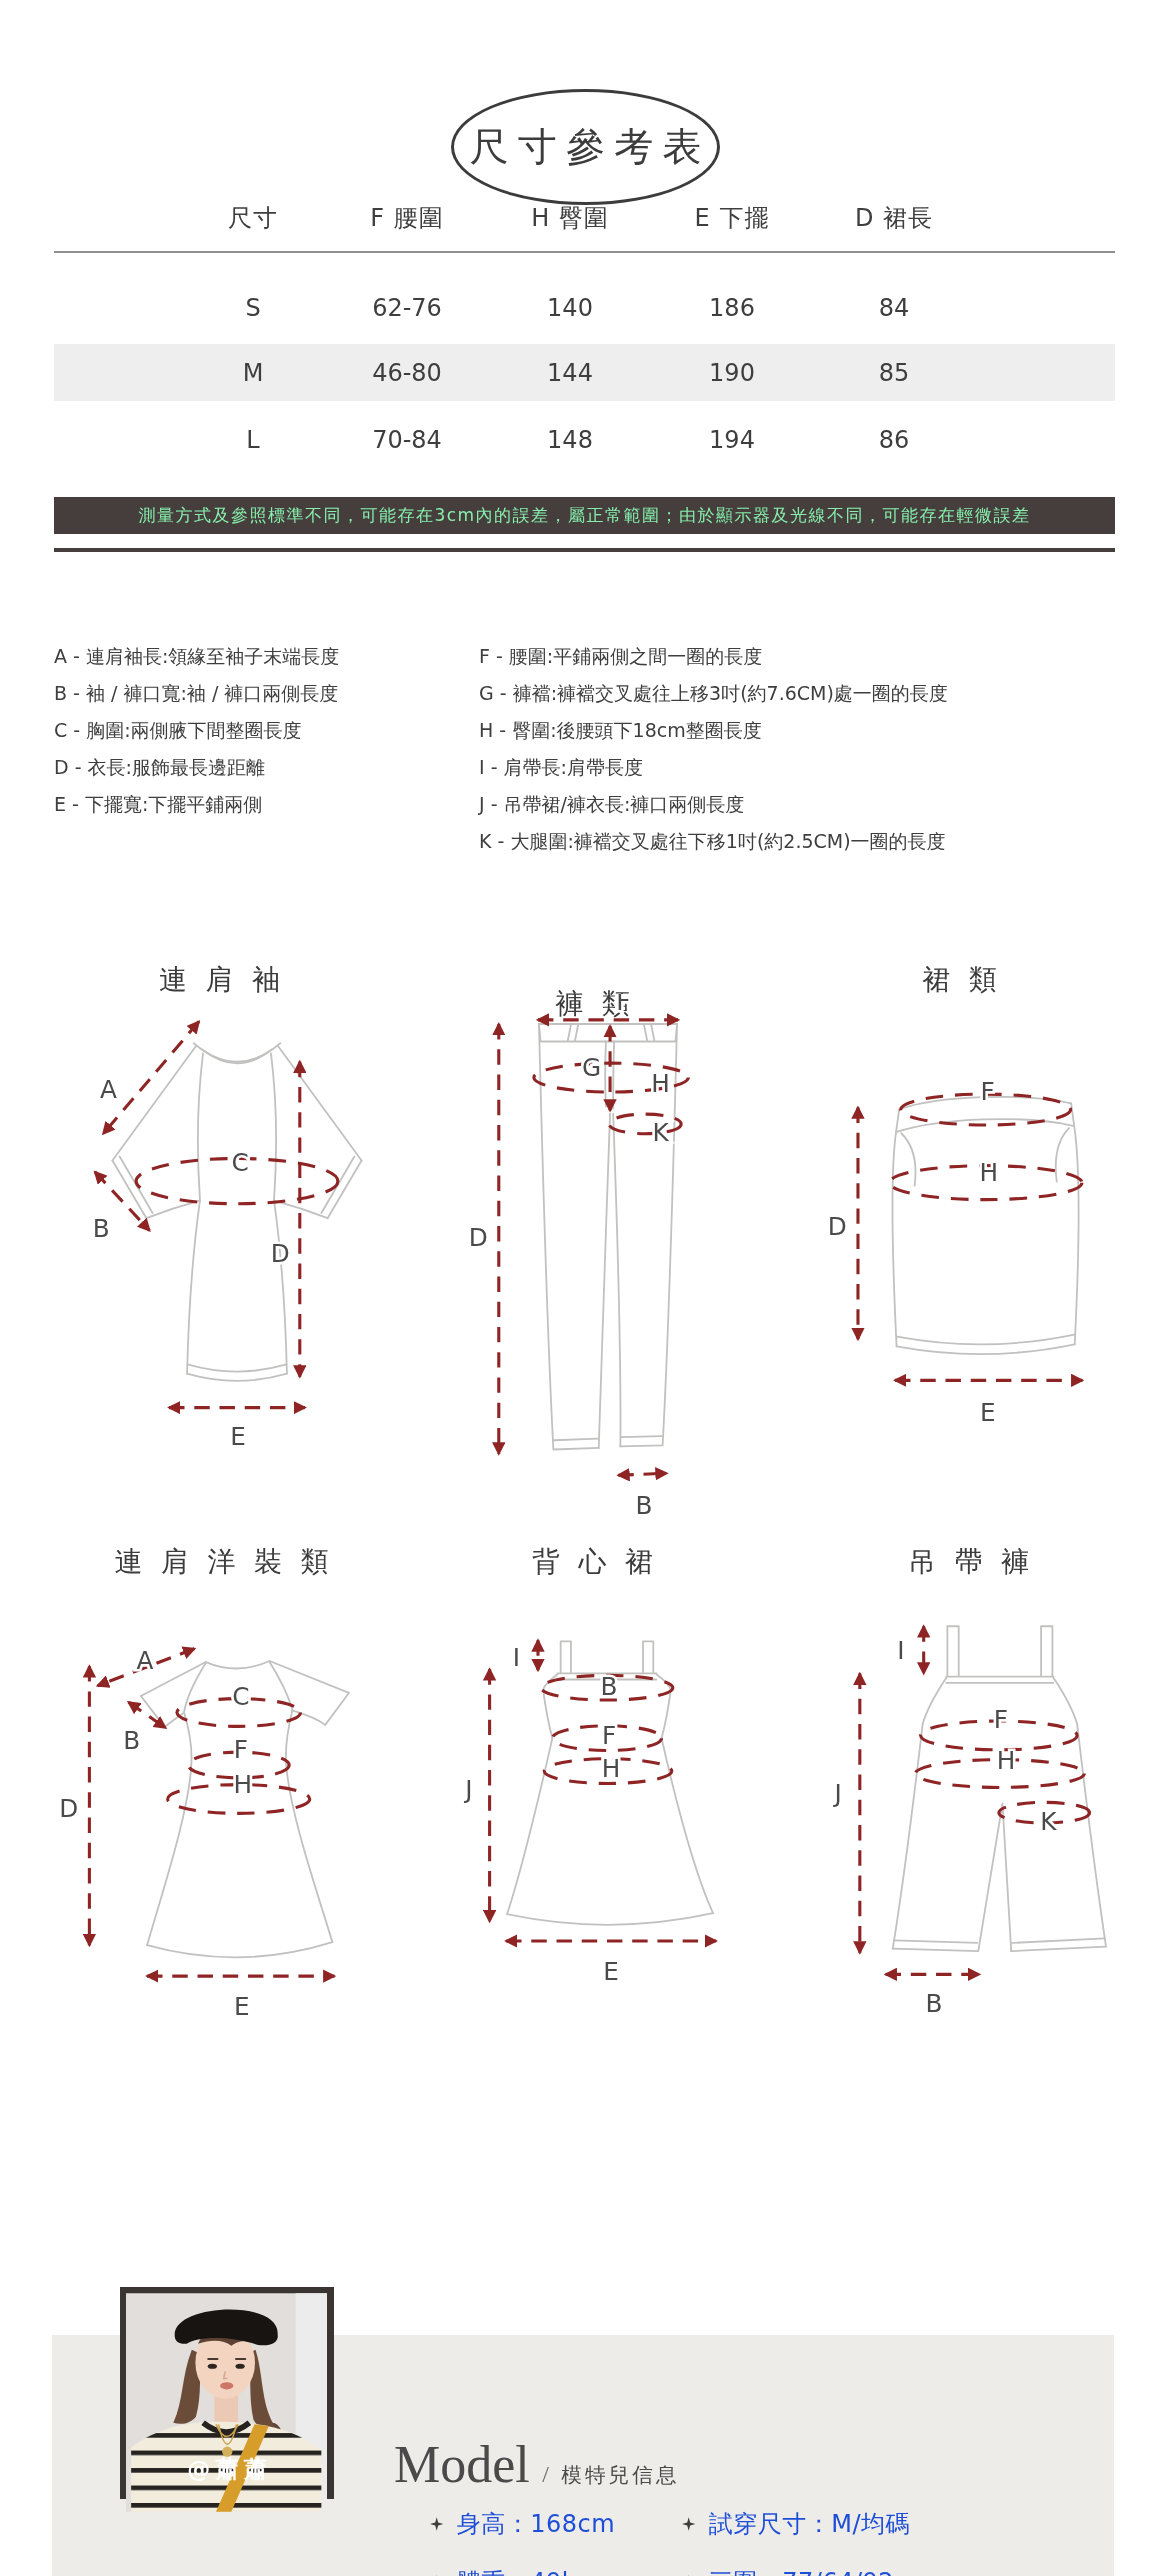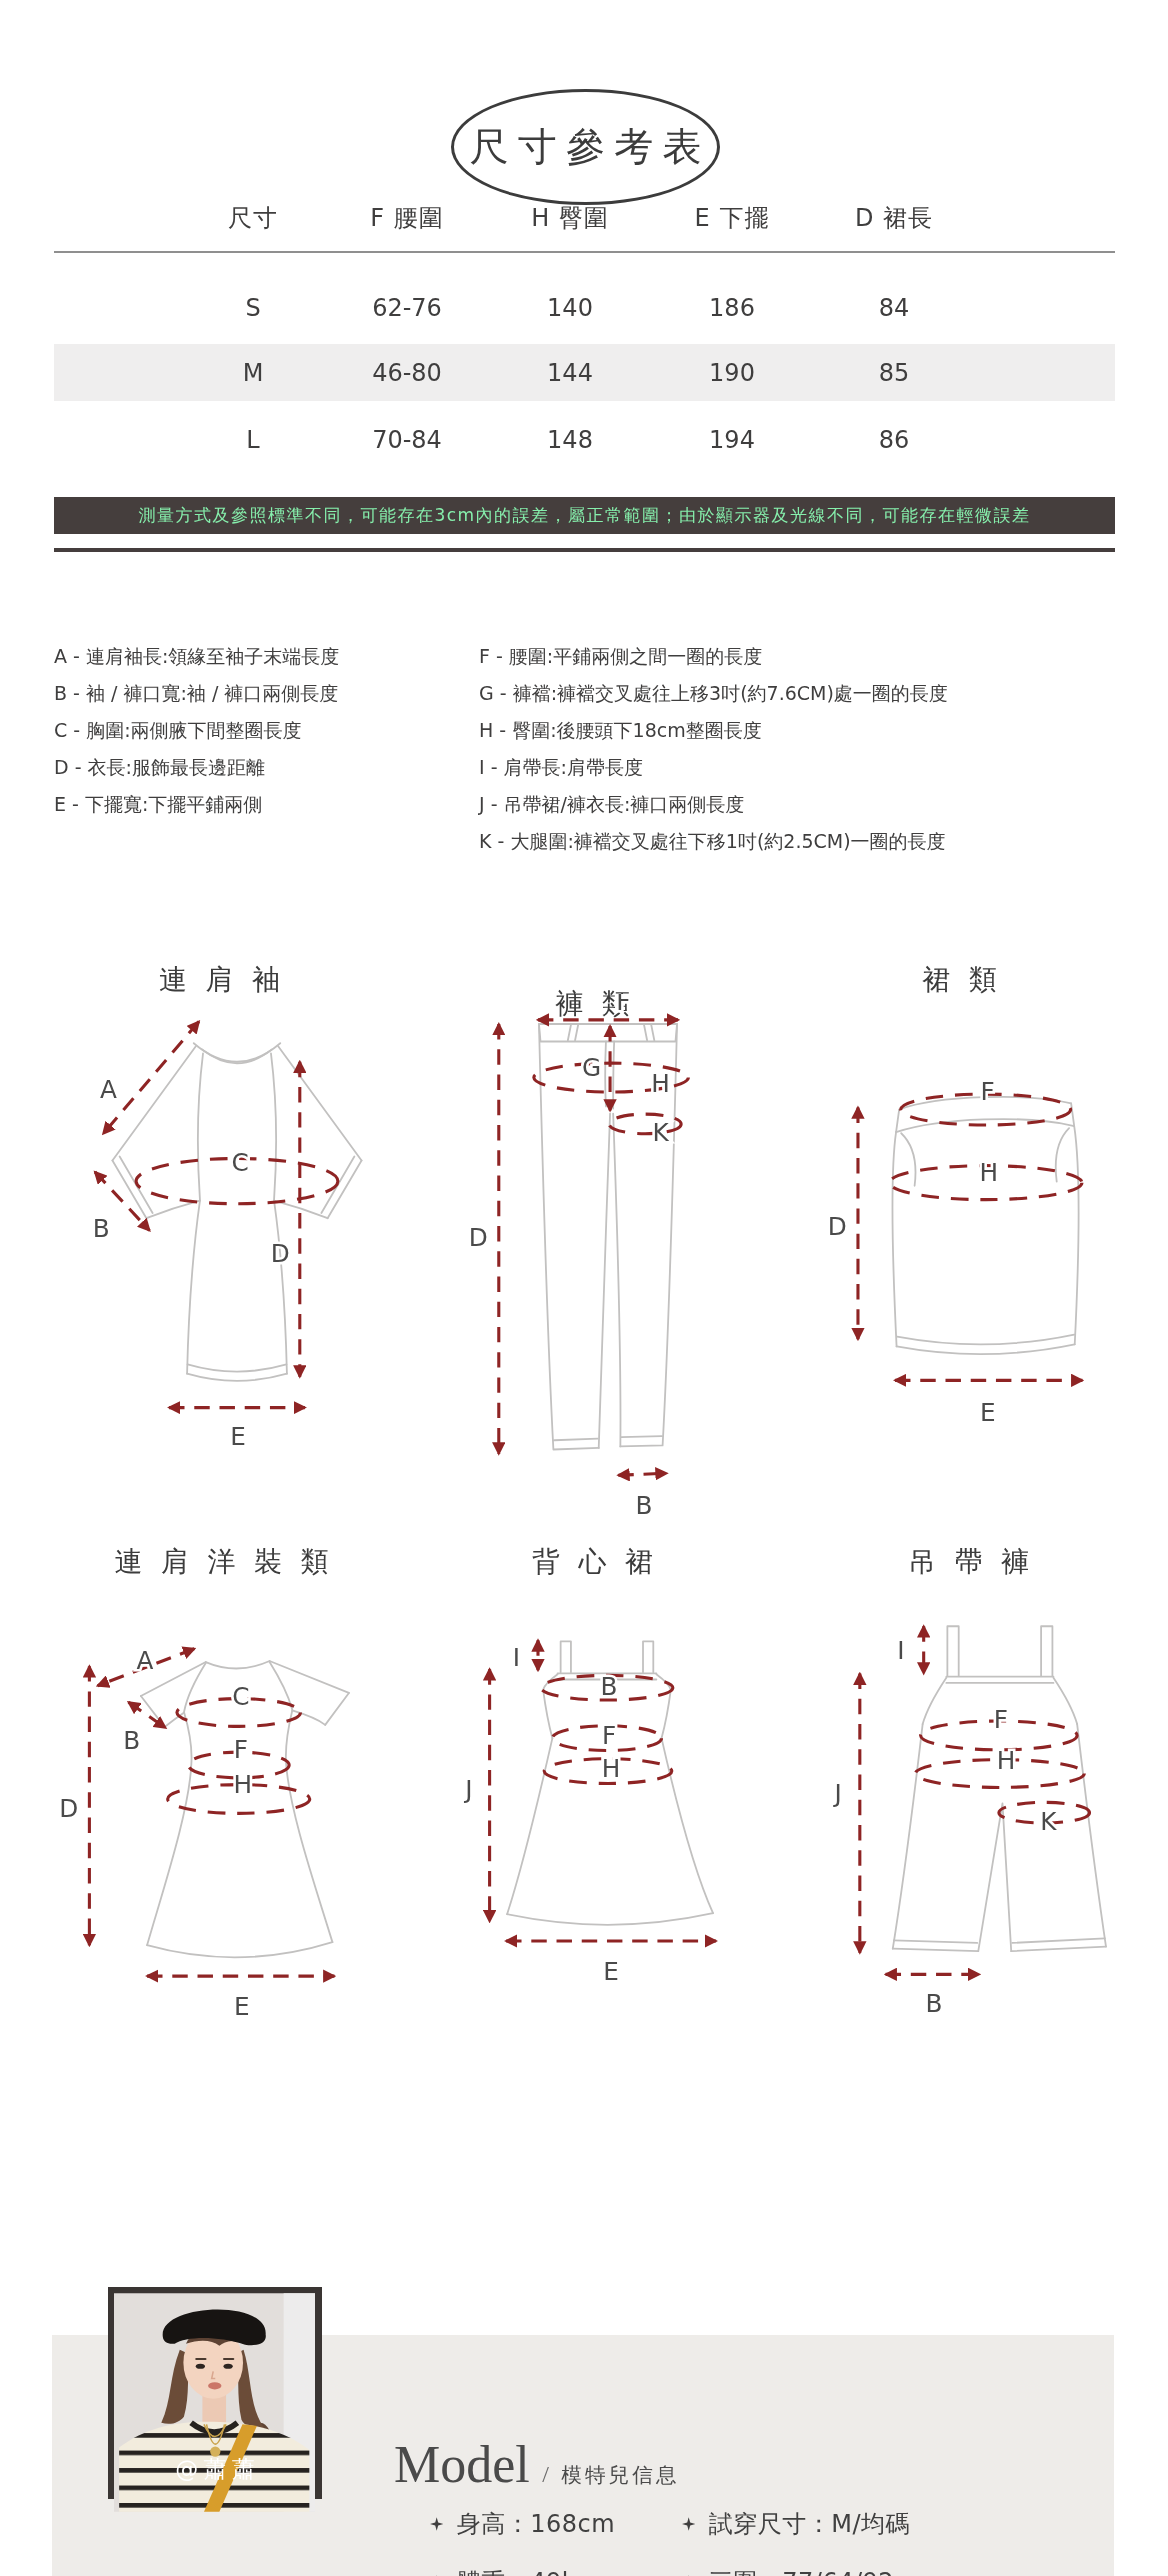--- a/index.html
+++ b/index.html
@@ -53,31 +53,31 @@
 
   .diag{position:absolute;}
   .garment{fill:none;stroke:var(--outline);stroke-width:3.5;stroke-linecap:round;stroke-linejoin:round;}
   .dash{fill:none;stroke:var(--maroon);stroke-width:6;stroke-linecap:butt;stroke-dasharray:30 19;}
   .dashe{fill:none;stroke:var(--maroon);stroke-width:6;stroke-dasharray:34 23;}
   .lbl{font-size:48px;fill:#4a4a4a;text-anchor:middle;font-family:"DejaVu Sans","Liberation Sans",sans-serif;
     paint-order:stroke;stroke:#ffffff;stroke-width:10px;}
 
   
   .model-panel{position:absolute;left:52px;top:2335px;width:1062px;height:269px;background:var(--panel);}
-  .photo-frame{position:absolute;left:108px;top:2287px;width:214px;height:212px;background:var(--frame);}
+  .photo-frame{position:absolute;left:120px;top:2287px;width:214px;height:212px;background:var(--frame);font-weight:bold;}
   .photo{position:absolute;left:6.2px;top:6.2px;width:201px;height:219px;overflow:hidden;}
   .photo-caption{position:absolute;left:0;bottom:14.4px;width:100%;text-align:center;color:#fff;
     font-size:23px;letter-spacing:5.2px;text-indent:5.2px;}
   .model-heading{position:absolute;left:394px;top:2391px;display:flex;align-items:baseline;gap:12.4px;white-space:nowrap;margin-top:44px;}
   .model-heading .big{font-family:"Liberation Serif","DejaVu Serif",serif;font-size:52px;color:#4a4a4a;}
   .model-heading .sep{font-size:24px;color:#6b6b6b;font-family:"Liberation Serif","DejaVu Serif",serif;}
   .model-heading .sub{font-size:20.6px;color:#4a4a4a;letter-spacing:3.1px;}
   .stats{position:absolute;left:430px;top:2495px;display:grid;
     grid-template-rows:58px 58px;grid-auto-flow:column;grid-auto-columns:252px auto;}
-  .stat{display:flex;align-items:center;white-space:nowrap;font-size:24px;color:#404040;letter-spacing:0.5px;}
+  .stat{display:flex;align-items:center;white-space:nowrap;font-size:24px;color:#1d4ed8;letter-spacing:0.5px;}
   .star{display:inline-block;width:13.4px;height:13.4px;margin-right:13.4px;background:#3f3e3e;flex:0 0 auto;
     clip-path:polygon(50% 0,61% 39%,100% 50%,61% 61%,50% 100%,39% 61%,0 50%,39% 39%);}
 </style>
 </head>
 <body>
 
 <div class="sheet">
 
   <svg width="0" height="0" style="position:absolute">
     <defs>

